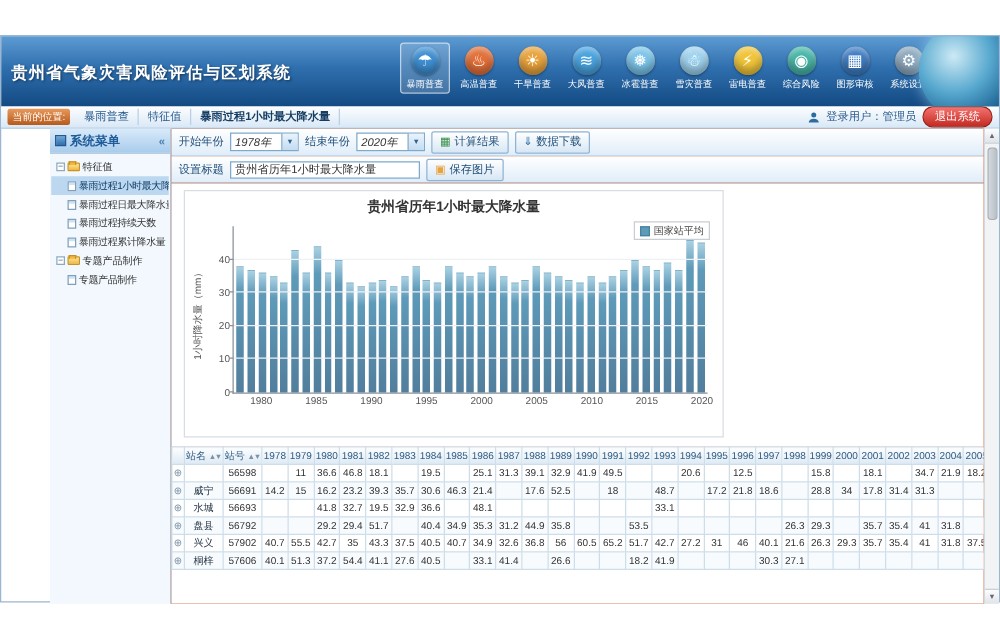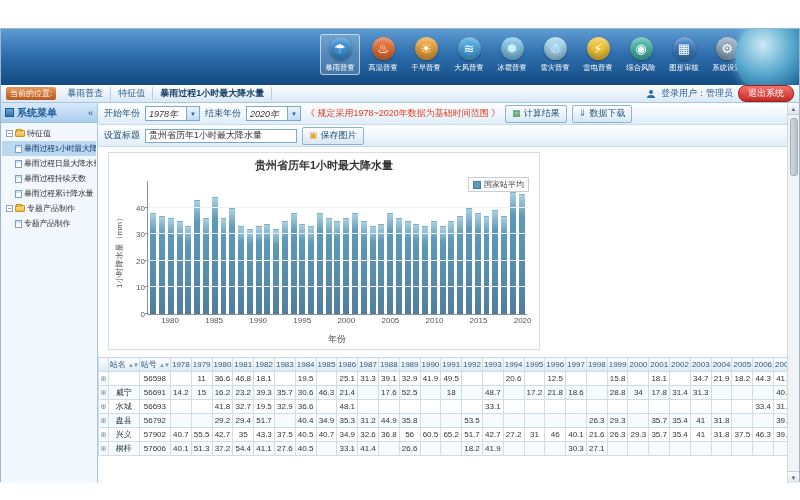--- a/index.html
+++ b/index.html
@@ -35,21 +35,21 @@
     padding:1px 4px; border-radius:2px; margin-right:4px; white-space:nowrap; }
   .bc-tabs { display:flex; align-items:center; }
   .bc-tab { padding:0 7px; color:#2b5d8e; border-right:1px solid #b9cfe4; cursor:pointer; white-space:nowrap; }
   .bc-tab.active { color:#163e63; font-weight:bold; }
   .user-area { margin-left:auto; display:flex; align-items:center; gap:5px; }
   .user-label { color:#2b5d8e; white-space:nowrap; }
   .logout-btn { background:linear-gradient(#f4726e,#c32b22); border:1px solid #992018; color:#fff;
     font-size:9px; padding:1px 9px; border-radius:8px; cursor:pointer; white-space:nowrap; }
 
   
-  .main { display:flex; height:380px; }
+  .main { display:flex; height:380px;padding-left:39px; }
   .sidebar { width:97px; background:#f2f8fd; border-right:1px solid #aac7e0; overflow:hidden; }
   .sidebar-header { height:20px; background:linear-gradient(#d8eafa,#a9ccec); color:#1f5c99;
     font-size:10px; font-weight:bold; display:flex; align-items:center; padding:0 4px;
     border-bottom:1px solid #9fc0dd; }
   .sidebar-header .collapse { margin-left:auto; color:#4a80b3; cursor:pointer; font-size:9px; }
   .menu-icon { width:9px; height:9px; background:linear-gradient(#6fa8d8,#2f6fae); margin-right:3px;
     border:1px solid #26588c; }
   .tree { font-size:8px; color:#333; padding:3px 1px; }
   .tree-node { display:flex; align-items:center; gap:2px; padding:2px 1px 2px 4px; white-space:nowrap; cursor:pointer; }
   .expander { width:7px; height:7px; border:1px solid #8aa9c4; background:#fff; color:#456;
@@ -130,20 +130,21 @@
     border:1px solid #a6aeb5; border-radius:3px; cursor:pointer; }
 
   .user-svg { width:10px; height:10px; }
 </style>
 </head>
 <body>
 
 <div class="app">
 
   <div class="top-header">
+    <div class="sys-title">贵州省气象灾害风险评估与区划系统</div>
     <div class="nav-icons">
         <div class="nav-icon selected">
           <div class="nav-glyph" style="background: linear-gradient(rgb(63, 143, 210), rgb(63, 143, 210)) rgb(63, 143, 210);">☂</div>
           <div class="nav-label">暴雨普查</div>
         </div>
         <div class="nav-icon">
           <div class="nav-glyph" style="background: linear-gradient(rgb(226, 112, 58), rgb(226, 112, 58)) rgb(226, 112, 58);">♨</div>
           <div class="nav-label">高温普查</div>
         </div>
         <div class="nav-icon">
@@ -247,21 +248,20 @@
         <span>开始年份</span>
         <span class="select-box">
           <span class="val">1978年</span>
           <span class="arrow">▼</span>
         </span>
         <span>结束年份</span>
         <span class="select-box">
           <span class="val">2020年</span>
           <span class="arrow">▼</span>
         </span>
-        <span class="notice">《 规定采用1978~2020年数据为基础时间范围 》</span>
         <button class="tb-btn">
           <span class="ico" style="color:#3a8f4a;">▦</span>
           <span>计算结果</span>
         </button>
         <button class="tb-btn">
           <span class="ico" style="color:#2b6ca3;">⇓</span>
           <span>数据下载</span>
         </button>
       </div>
 
@@ -431,21 +431,20 @@
               <div class="xtick" style="left: 5.81395%;">1980</div>
               <div class="xtick" style="left: 17.4419%;">1985</div>
               <div class="xtick" style="left: 29.0698%;">1990</div>
               <div class="xtick" style="left: 40.6977%;">1995</div>
               <div class="xtick" style="left: 52.3256%;">2000</div>
               <div class="xtick" style="left: 63.9535%;">2005</div>
               <div class="xtick" style="left: 75.5814%;">2010</div>
               <div class="xtick" style="left: 87.2093%;">2015</div>
               <div class="xtick" style="left: 98.8372%;">2020</div>
             </div>
-          <div class="xlabel">年份</div>
         </div>
       </div>
 
 
       <div class="table-area">
         <table>
           <colgroup>
               <col style="width: 13px;">
               <col style="width: 30px;">
               <col style="width: 32px;">

